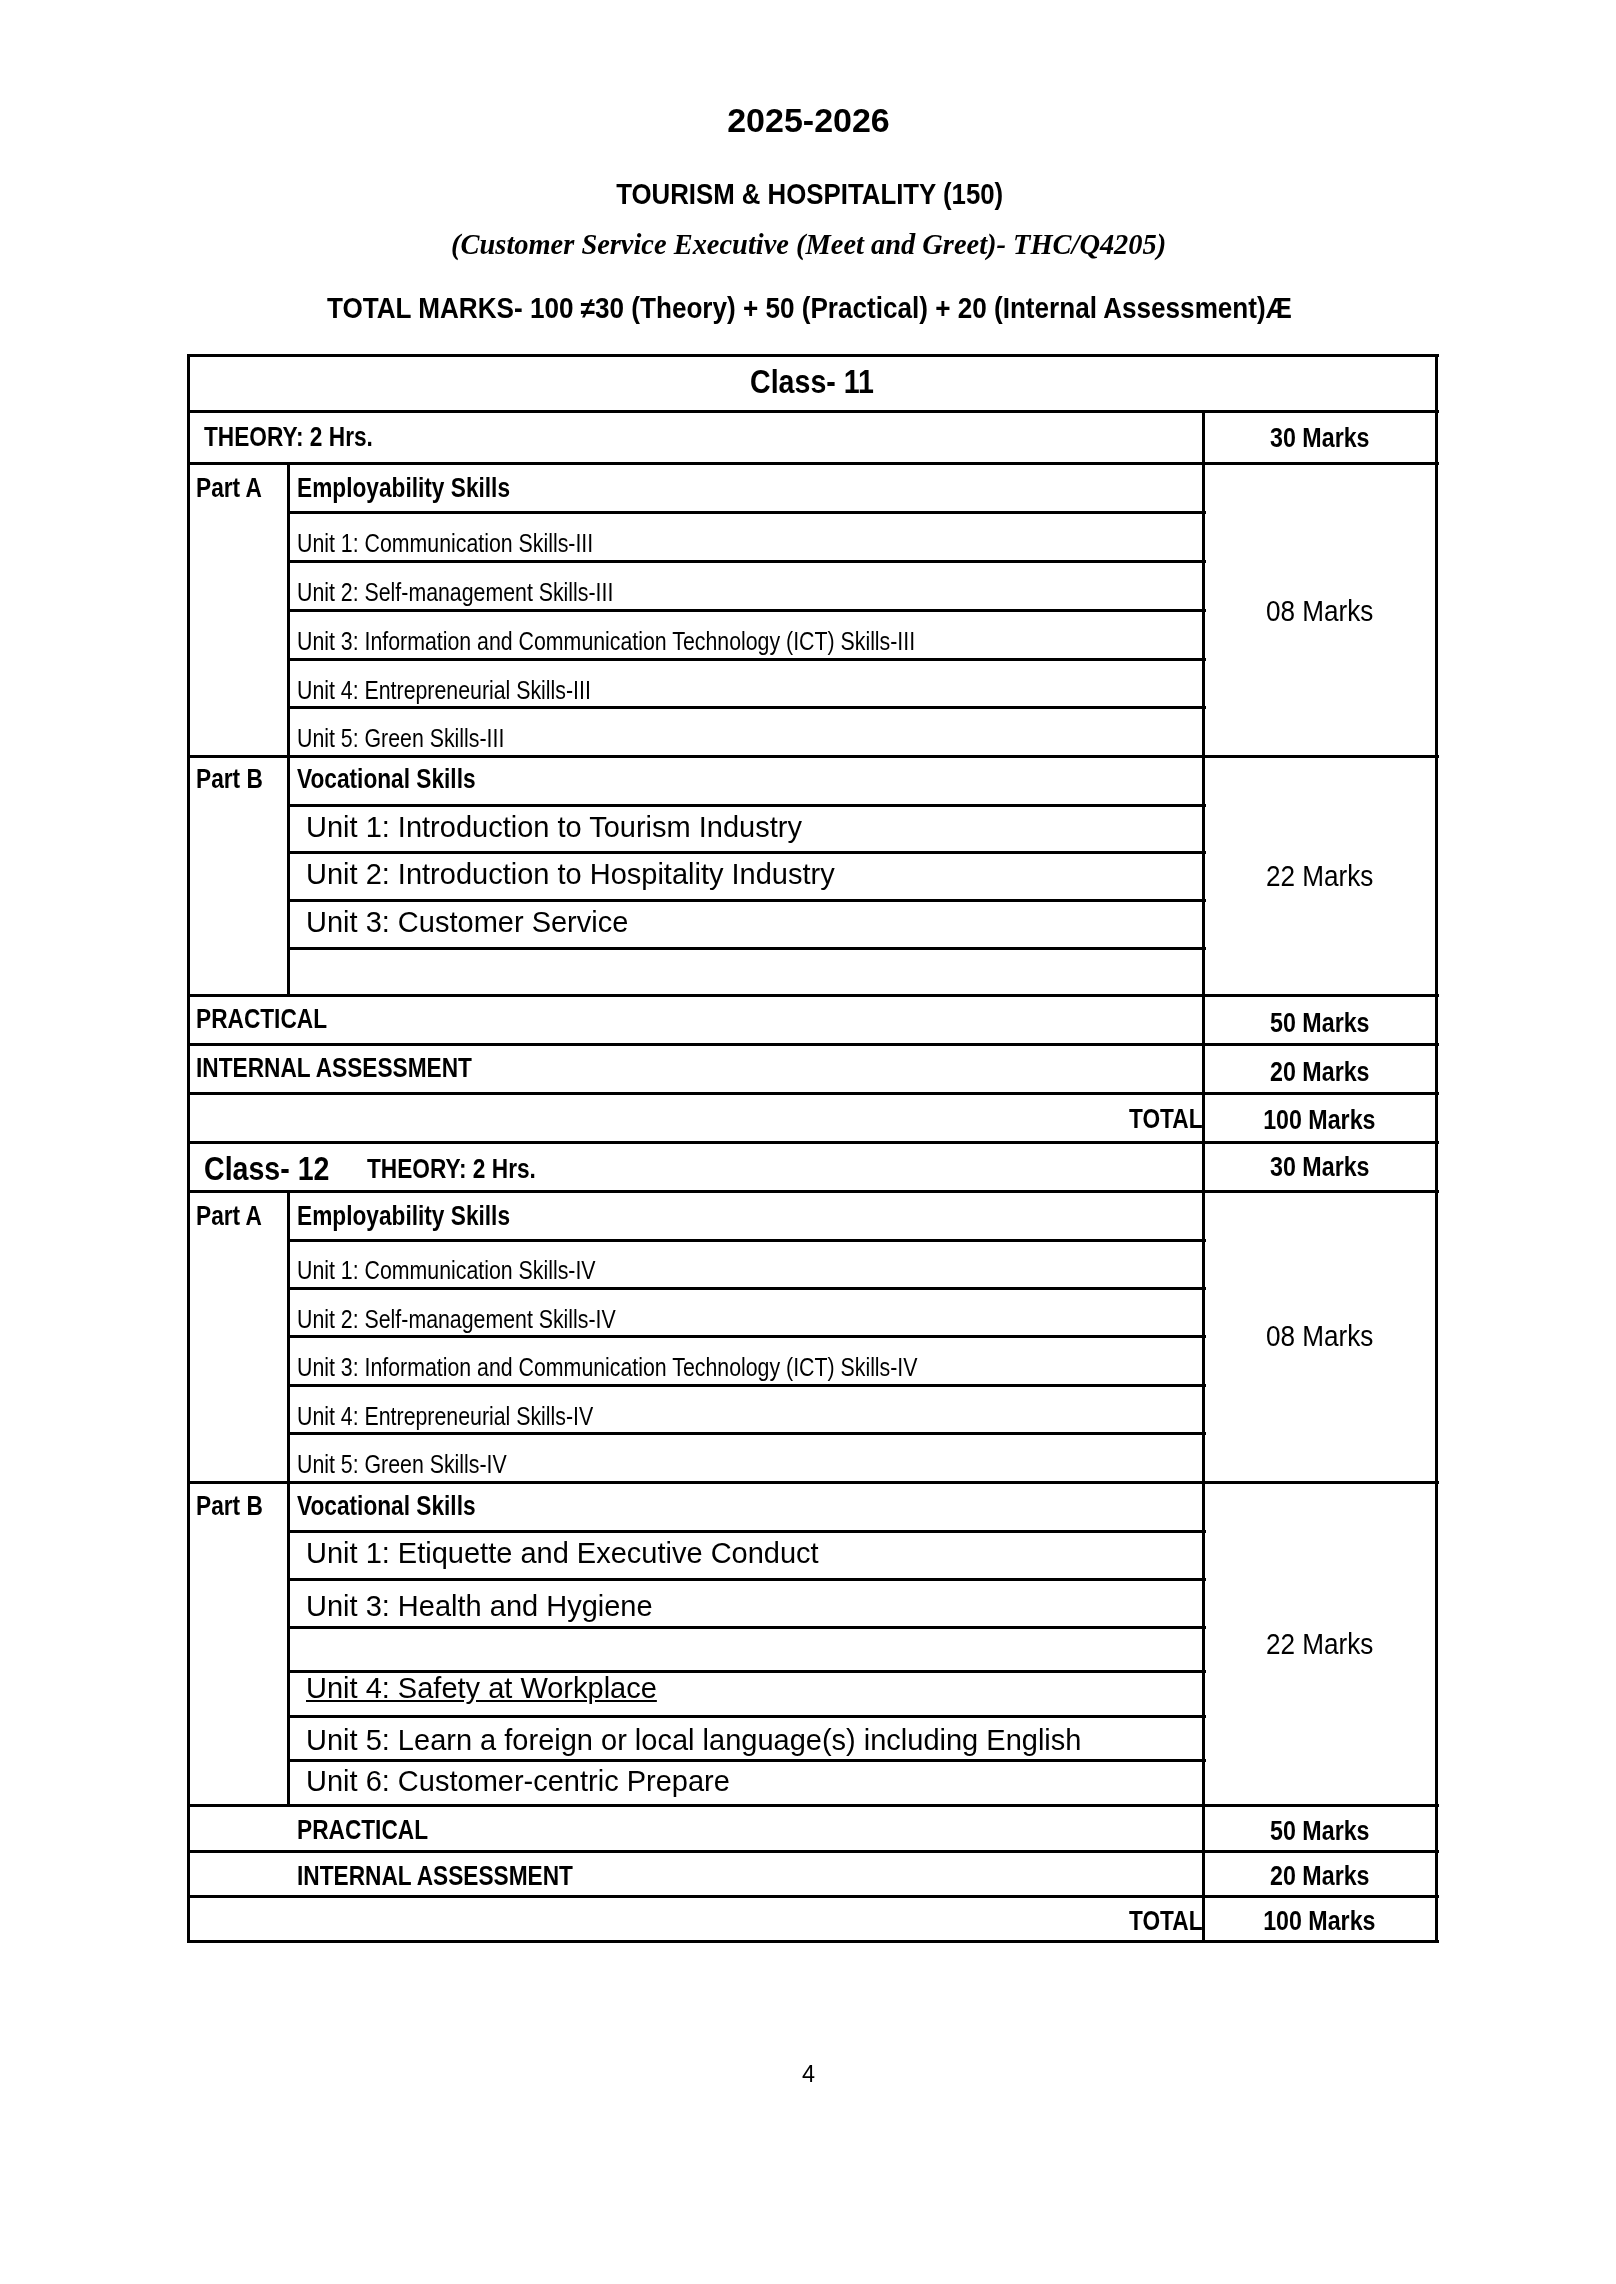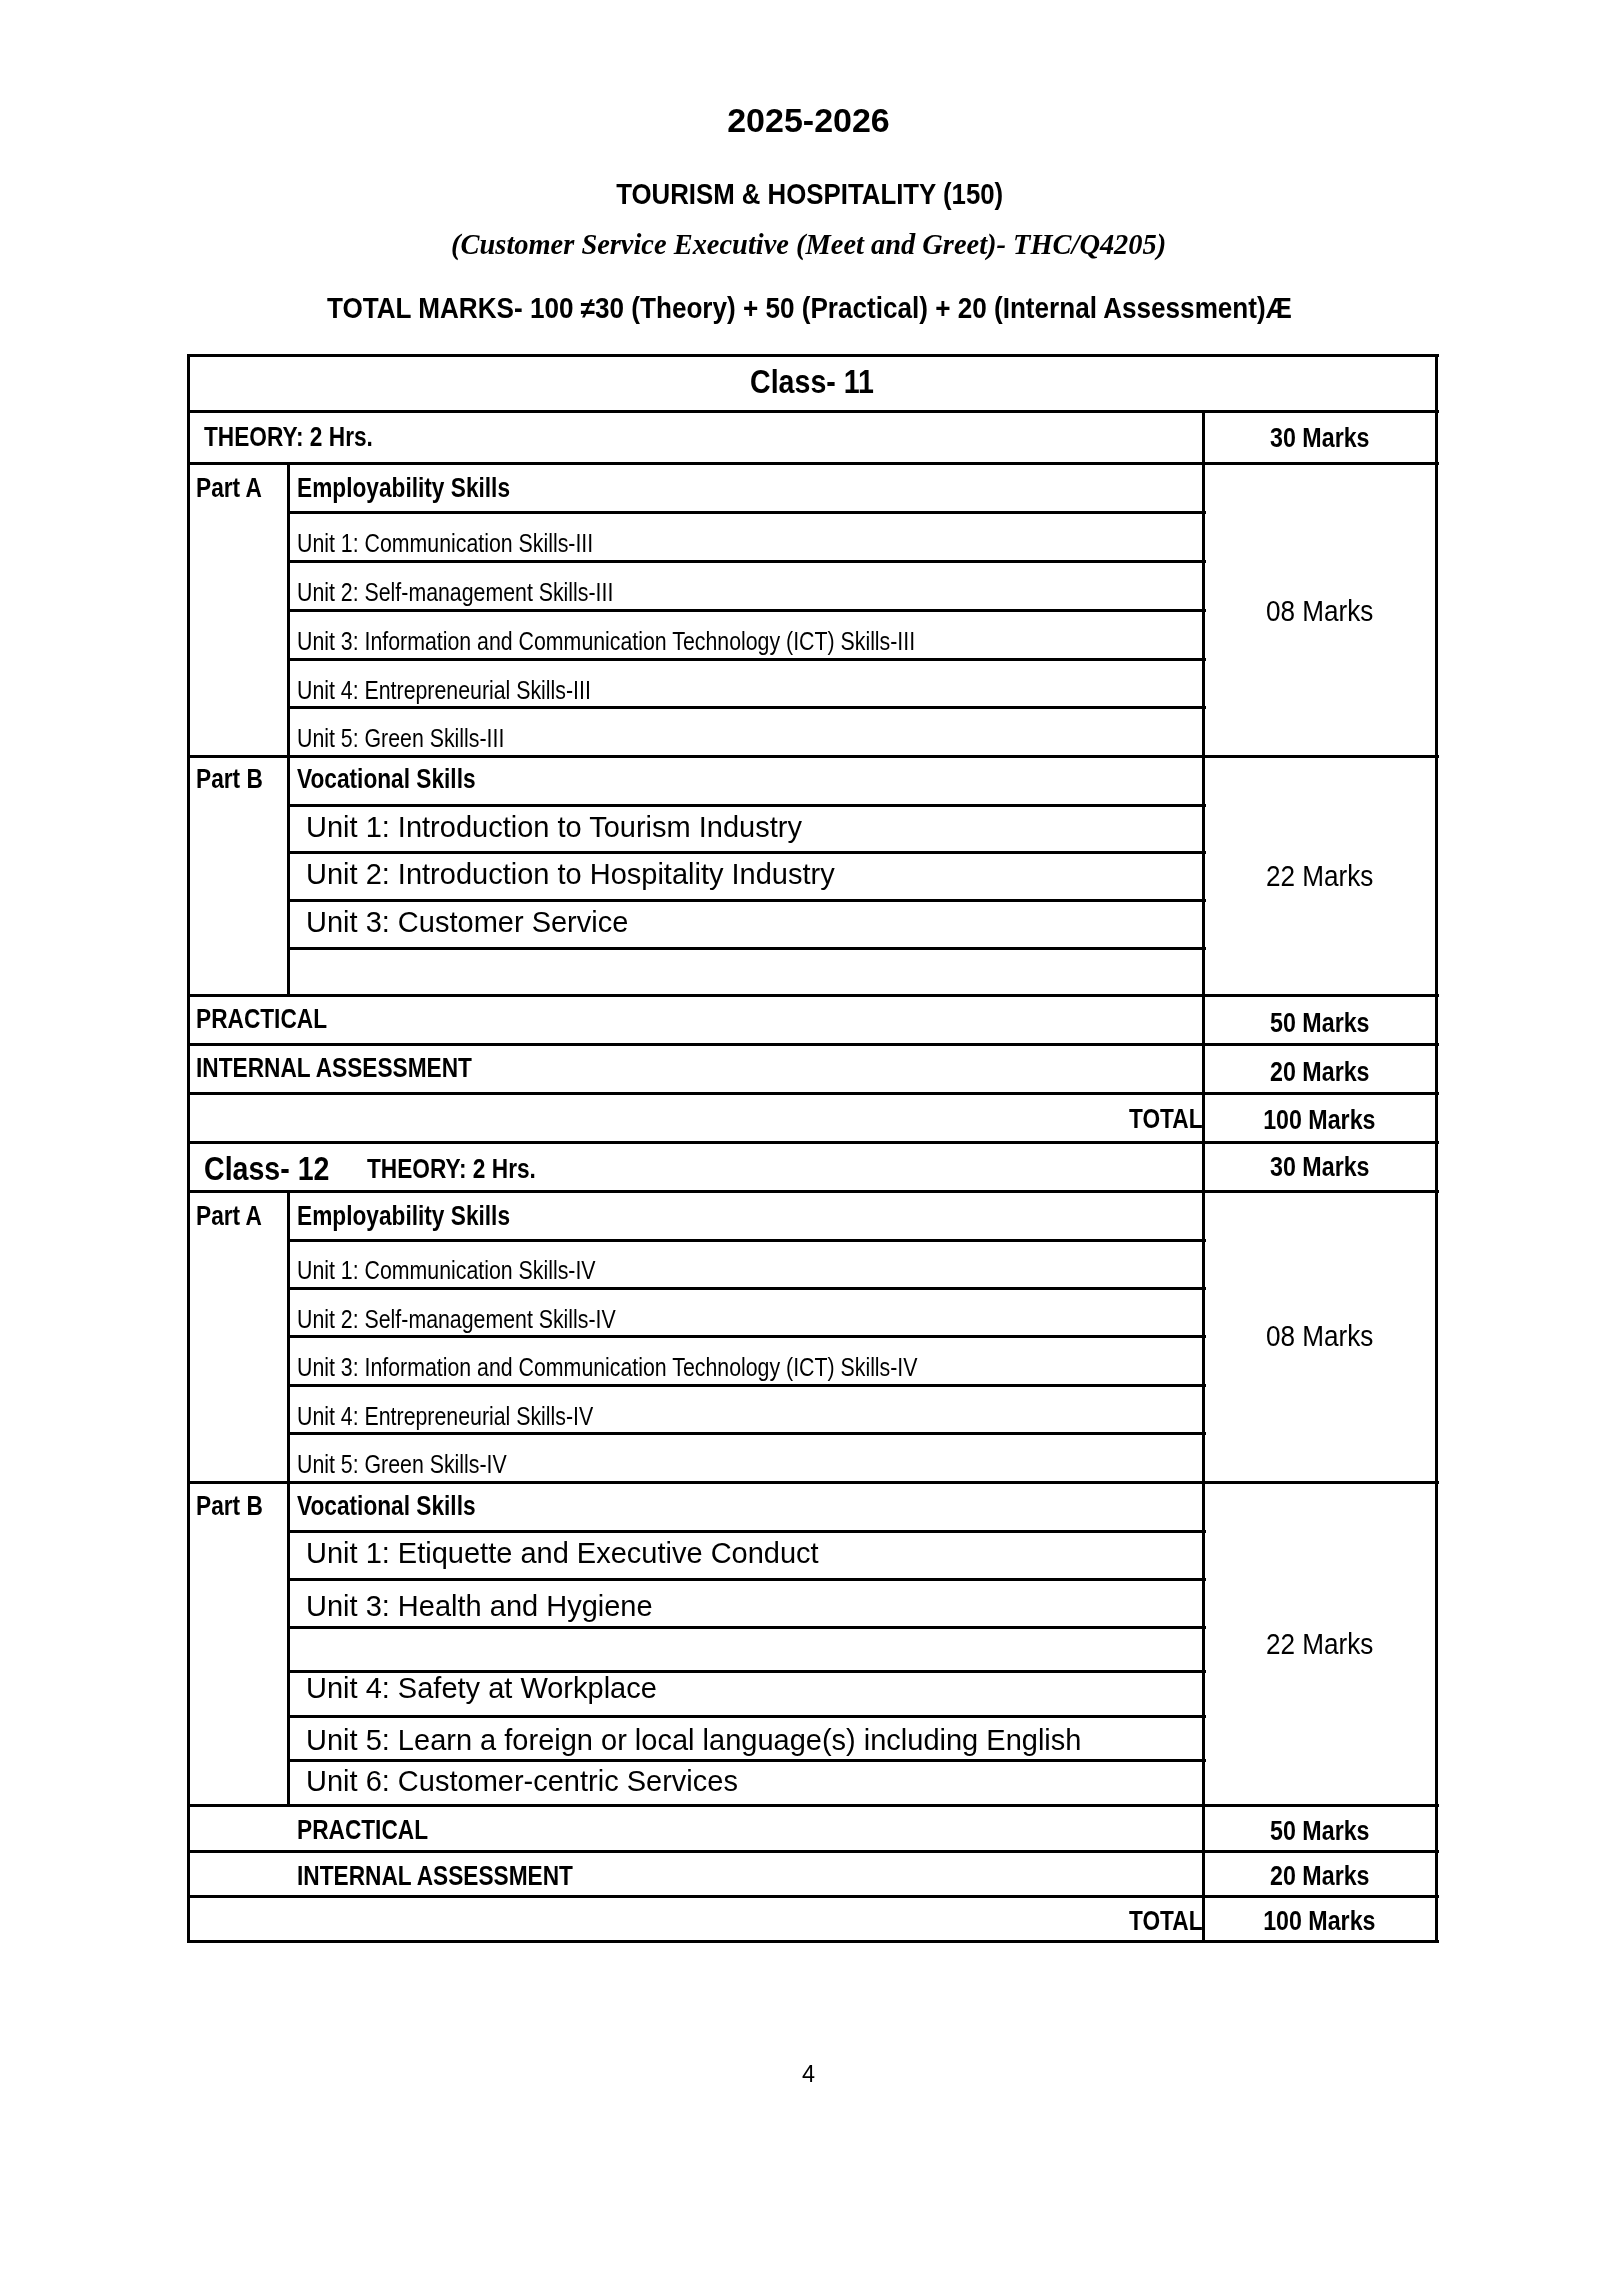--- a/index.html
+++ b/index.html
@@ -199,23 +199,23 @@
     <div class="cell-text cond" style="left: 109px; top: 999px; font-size: 26px;">Unit 3: Information and Communication Technology (ICT) Skills-IV</div>
     <div class="cell-text cond" style="left: 109px; top: 1048px; font-size: 26px;">Unit 4: Entrepreneurial Skills-IV</div>
     <div class="cell-text cond" style="left: 109px; top: 1096px; font-size: 26px;">Unit 5: Green Skills-IV</div>
     <div class="marks" style="top: 836px; height: 291px; display: flex; align-items: center; justify-content: center; font-size: 29px;">
       <span class="n">08 Marks</span>
     </div>
     <div class="cell-text bold cond-b" style="left: 7.8px; top: 1138px; font-size: 27px;">Part B</div>
     <div class="cell-text bold cond-b" style="left: 109px; top: 1138px; font-size: 27px;">Vocational Skills</div>
     <div class="cell-text " style="left: 118px; top: 1184px; font-size: 29px;">Unit 1: Etiquette and Executive Conduct</div>
     <div class="cell-text " style="left: 118px; top: 1237px; font-size: 29px;">Unit 3: Health and Hygiene</div>
-    <div class="cell-text " style="left: 118px; top: 1319px; font-size: 29px;">Unit 4: Safety at Workplace</div>
+    <div class="cell-text " style="left: 118px; top: 1319px; font-size: 29px; text-decoration: underline;">Unit 4: Safety at Workplace</div>
     <div class="cell-text " style="left: 118px; top: 1371px; font-size: 29px;">Unit 5: Learn a foreign or local language(s) including English</div>
-    <div class="cell-text " style="left: 118px; top: 1412px; font-size: 29px;">Unit 6: Customer-centric Services</div>
+    <div class="cell-text " style="left: 118px; top: 1412px; font-size: 29px;">Unit 6: Customer-centric Prepare</div>
     <div class="marks" style="top: 1127px; height: 324px; display: flex; align-items: center; justify-content: center; font-size: 29px;">
       <span class="n">22 Marks</span>
     </div>
     <div class="cell-text bold cond-b" style="left: 109px; top: 1462px; font-size: 27px;">PRACTICAL</div>
     <div class="marks" style="top: 1451px; height: 46px; display: flex; align-items: center; justify-content: center; font-size: 27px;">
       <span class="b" style="margin-top: 5.2px;">50 Marks</span>
     </div>
     <div class="cell-text bold cond-b" style="left: 109px; top: 1508px; font-size: 27px;">INTERNAL ASSESSMENT</div>
     <div class="marks" style="top: 1496px; height: 45px; display: flex; align-items: center; justify-content: center; font-size: 27px;">
       <span class="b" style="margin-top: 5.2px;">20 Marks</span>

